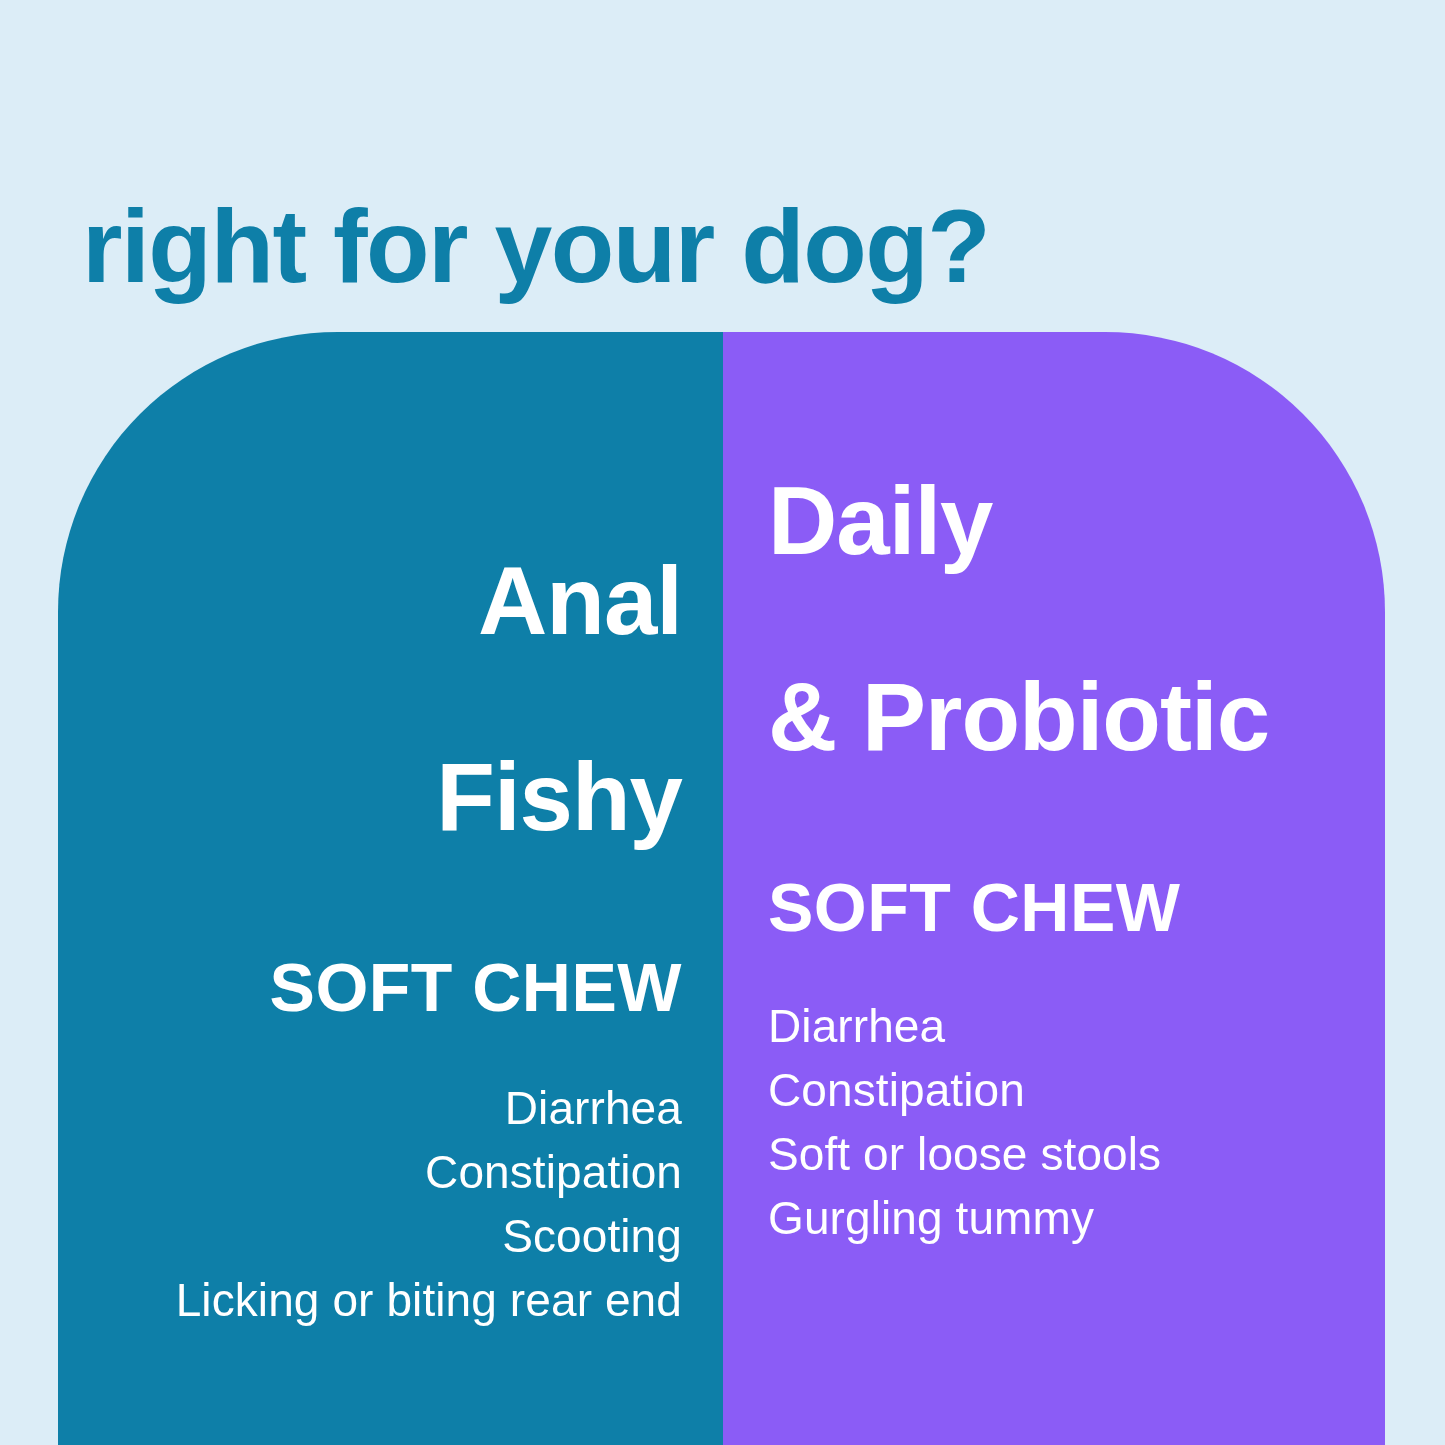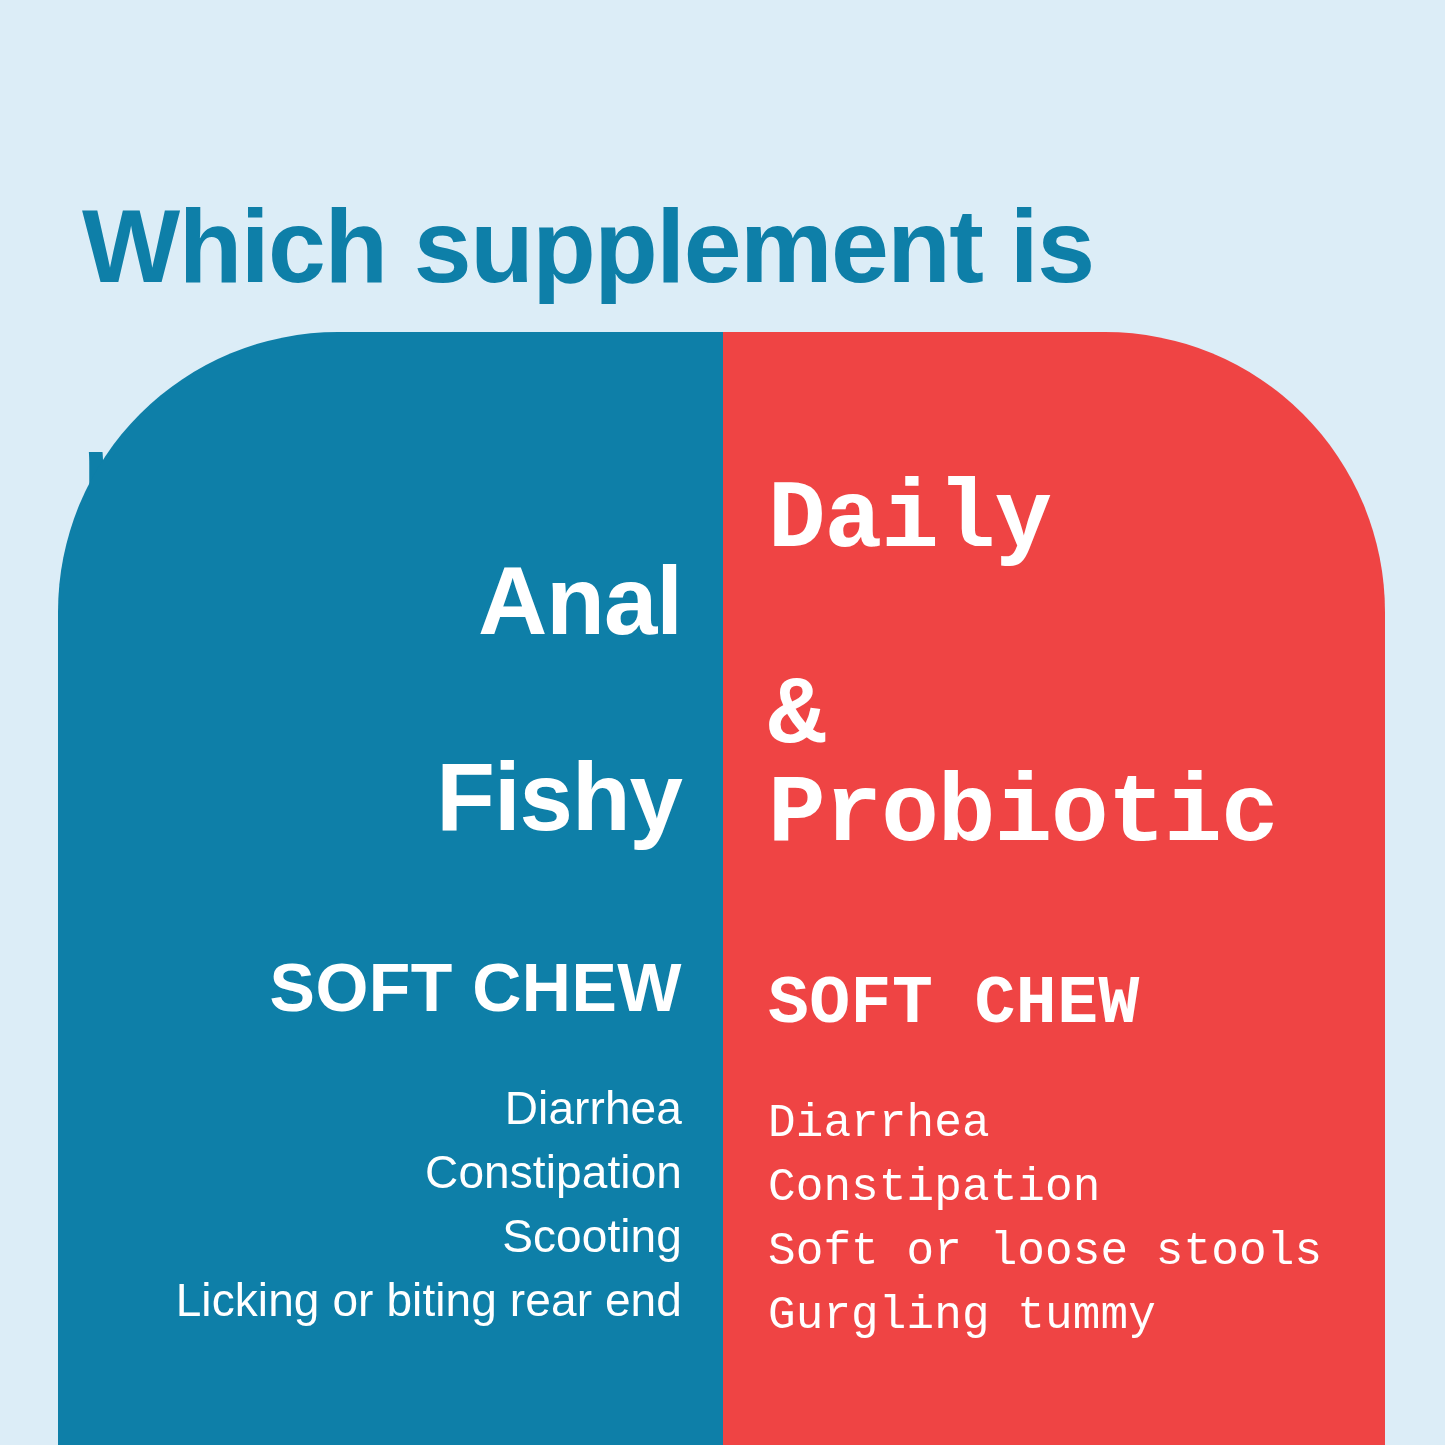--- a/index.html
+++ b/index.html
@@ -118,21 +118,20 @@
   #panel-green .panel-inner { text-align: left; padding-left: 45px; }
   #panel-green .panel-title { padding-top: 42px; }
   #panel-green .symptom-list { margin-top: 50px; }
 </style>
 </head>
 <body>
 
 <div id="poster" style="background: rgb(220, 237, 247);">
 
   <div id="headline" style="color: rgb(14, 127, 168);">
-    <span class="headline-line">Which supplement is</span>
     <span class="headline-line">right for your dog?</span>
   </div>
 
   <div id="panels">
 
     <div class="panel" id="panel-blue" style="background: rgb(14, 127, 168);">
       <div class="panel-inner">
         <div class="panel-title">
           <span class="title-line">Anal</span>
           <span class="title-line">Fishy</span>
@@ -140,21 +139,21 @@
         <div class="panel-subtitle">SOFT CHEW</div>
         <ul class="symptom-list" id="list-blue">
             <li>Diarrhea</li>
             <li>Constipation</li>
             <li>Scooting</li>
             <li>Licking or biting rear end</li>
           </ul>
       </div>
     </div>
 
-    <div class="panel" id="panel-green" style="background: #ef4444; font-family: Liberation Mono, monospace;">
+    <div class="panel" id="panel-green" style="background: #8b5cf6;">
       <div class="panel-inner">
         <div class="panel-title">
           <span class="title-line">Daily</span>
           <span class="title-line">&amp; Probiotic</span>
         </div>
         <div class="panel-subtitle">SOFT CHEW</div>
         <ul class="symptom-list" id="list-green">
             <li>Diarrhea</li>
             <li>Constipation</li>
             <li>Soft or loose stools</li>

